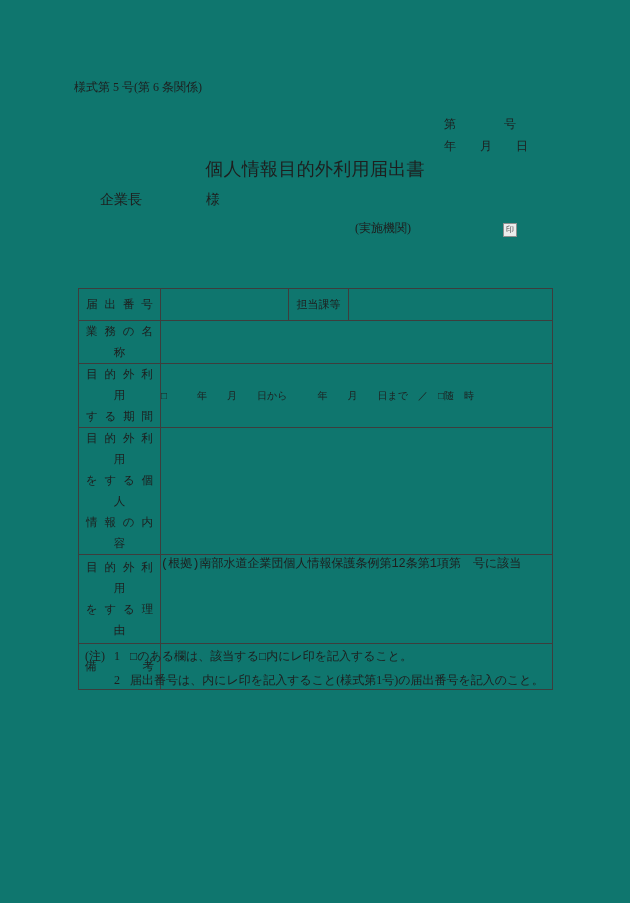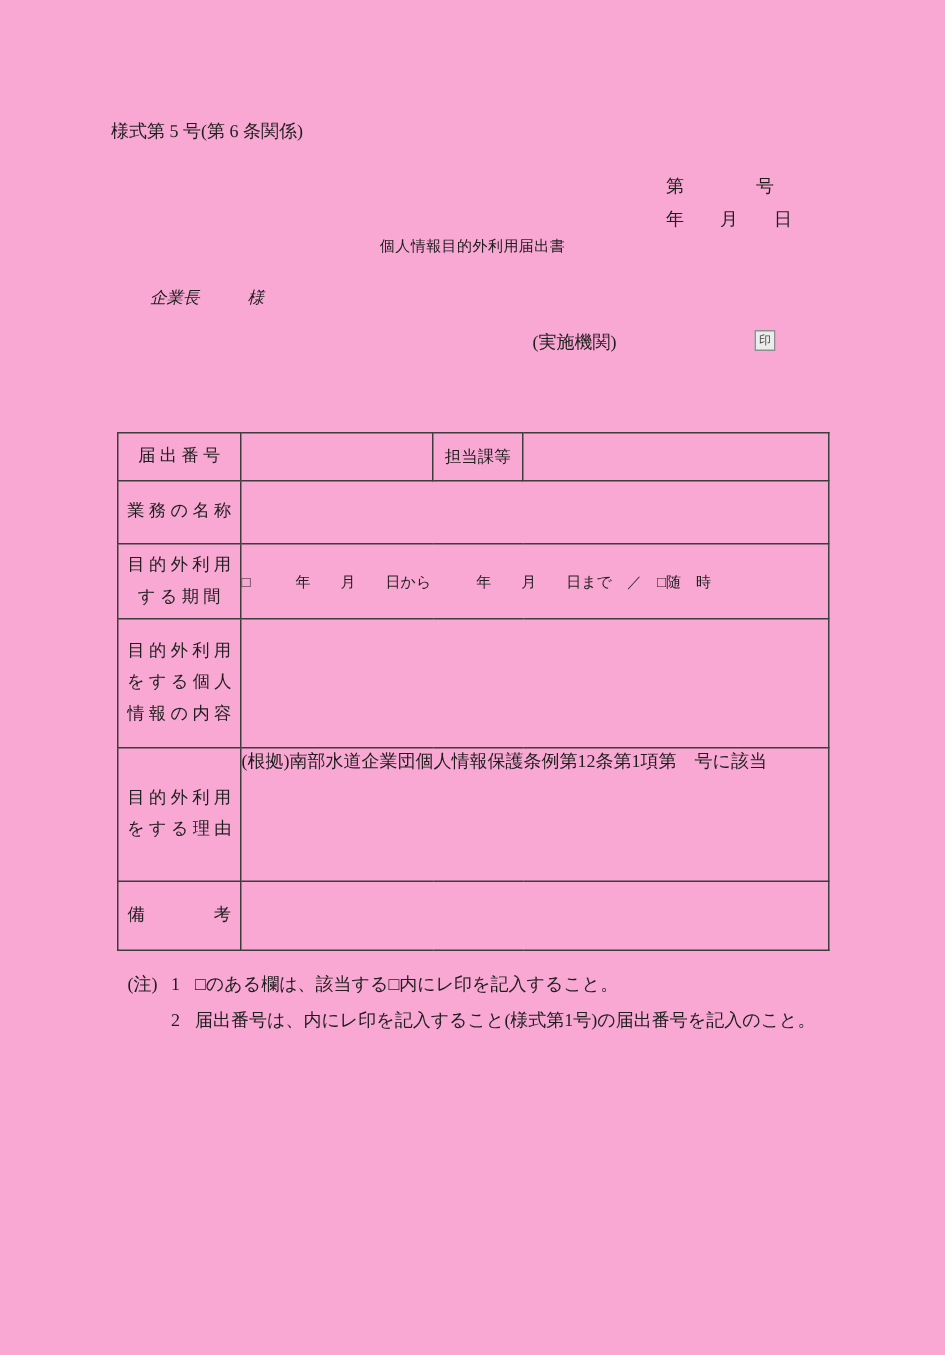--- a/index.html
+++ b/index.html
@@ -4,21 +4,21 @@
 <style>
   html, body {
     margin: 0;
     padding: 0;
     background: #fdfdfd;
   }
   .page {
     position: relative;
     width: 630px;
     height: 903px;
-    background: #f9a8d4;
+    background: #0f766e;
     font-family: "Liberation Serif", "DejaVu Serif", serif;
     color: #1e1e1e;
     overflow: hidden;
   }
   .form-code {
     position: absolute;
     left: 74px;
     top: 79px;
     font-size: 12px;
   }
@@ -33,41 +33,40 @@
     left: 444px;
     top: 138px;
     font-size: 12px;
   }
   .title {
     position: absolute;
     left: 0;
     top: 157px;
     width: 630px;
     text-align: center;
-    font-size: 10px;
+    font-size: 18px;
     letter-spacing: 0.3px;
   }
   .addressee-row {
     position: absolute;
     left: 100px;
     top: 191px;
-    font-size: 11px;
-    display: flex;
-    gap: 32px;
-    font-style: italic;
+    font-size: 14px;
+    display: flex;
+    gap: 64px;
   }
   .issuer-row {
     position: absolute;
     left: 355px;
     top: 220px;
     width: 162px;
     font-size: 12px;
     display: flex;
     justify-content: space-between;
-    align-items: flex-start;
+    align-items: flex-end;
   }
   .seal {
     width: 12px;
     height: 12px;
     border: 1px solid #8f8f8f;
     background: #ececec;
     color: #4a4a4a;
     font-size: 8px;
     line-height: 12px;
     text-align: center;
@@ -79,20 +78,21 @@
     top: 264px;
     font-size: 12px;
   }
   table.form-table {
     position: absolute;
     left: 78px;
     top: 288px;
     width: 474px;
     border-collapse: collapse;
     table-layout: fixed;
+    font-family: Liberation Mono, monospace;
   }
   table.form-table td {
     border: 1px solid #3d3d3d;
     padding: 0;
     overflow: hidden;
   }
   .lbl {
     font-size: 11.5px;
     text-align: center;
     vertical-align: middle;

